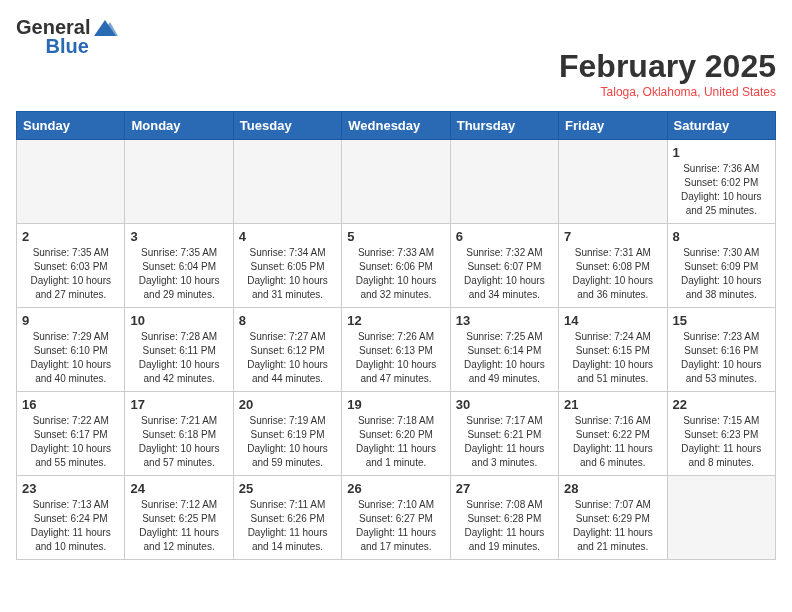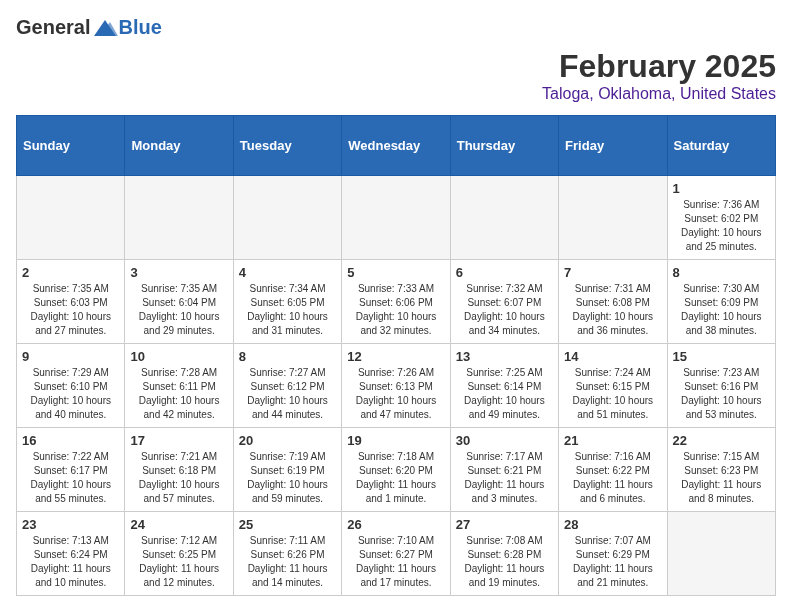--- a/index.html
+++ b/index.html
@@ -11,53 +11,53 @@
       padding: 16px;
     }
     .header {
       display: flex;
       justify-content: space-between;
       align-items: flex-start;
       margin-bottom: 12px;
     }
     .logo {
       display: flex;
-      flex-direction: row;
-      align-items: flex-end;
+      flex-direction: column;
+      align-items: center;
     }
     .logo-row {
       display: flex;
       align-items: center;
       gap: 2px;
     }
     .title-block {
       text-align: right;
     }
     .title-block h1 {
       font-size: 32px;
       font-weight: bold;
       color: #333;
       margin-top: 32px;
     }
     .title-block .subtitle {
-      font-size: 16px;
-      color: #4c1d95;
+      font-size: 12px;
+      color: #ef4444;
     }
     .calendar {
       width: 100%;
       border-collapse: collapse;
       border: 1px solid #ccc;
     }
     .calendar th {
       background-color: #2a6ab5;
       color: #fff;
       font-size: 13px;
       font-weight: bold;
       text-align: left;
-      padding: 22px 6px;
+      padding: 6px 6px;
       border: 1px solid #1a5aa5;
     }
     .calendar td {
       vertical-align: top;
       padding: 5px 5px;
       border: 1px solid #ccc;
       width: calc(100% / 7);
       min-height: 80px;
       font-size: 11px;
       color: #333;

